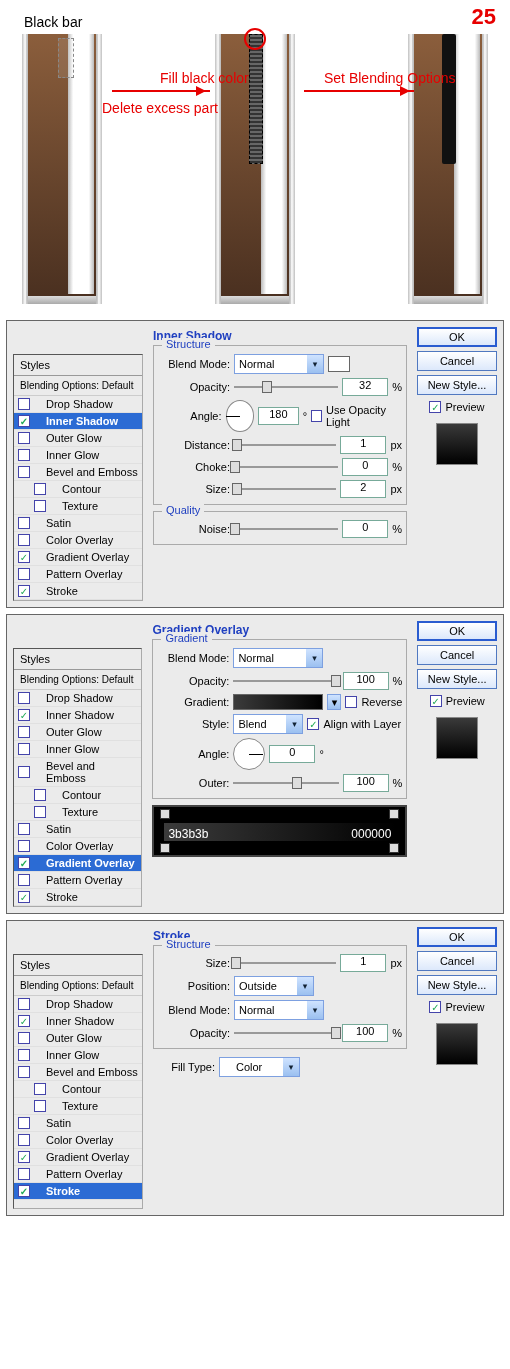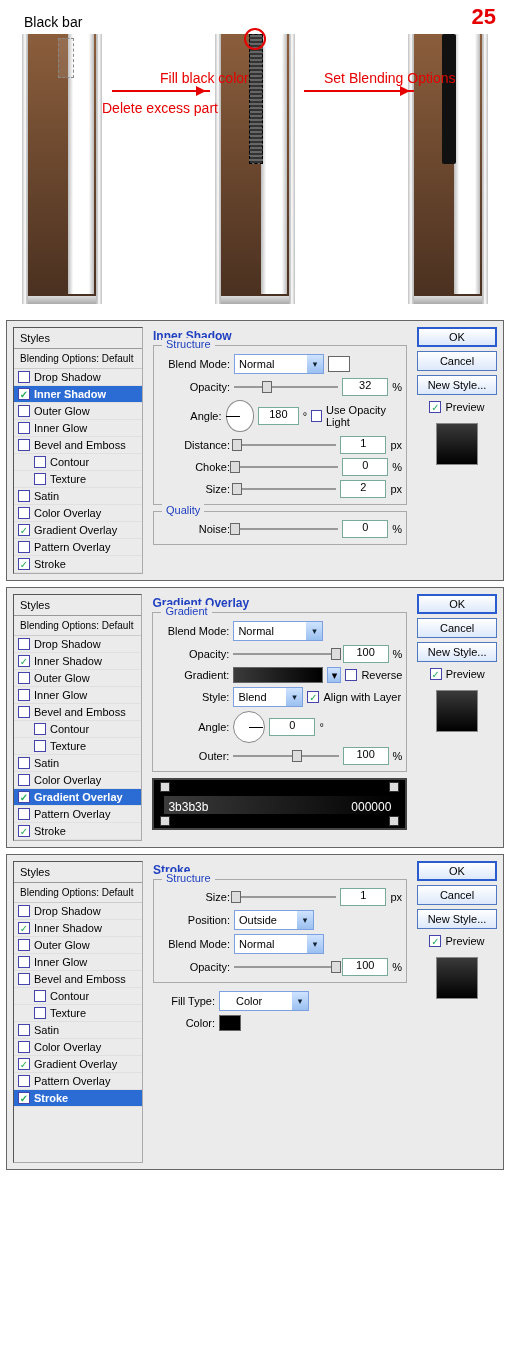--- a/index.html
+++ b/index.html
@@ -15,24 +15,24 @@
   .whitekey { position:absolute; right:8px; top:0; bottom:10px; width:26px; background:linear-gradient(90deg,#bbb,#fff 20%,#fff 80%,#bbb); }
   .blackkey { position:absolute; right:32px; top:0; width:14px; height:130px; }
   .blackkey.sel { background:repeating-linear-gradient(0deg,#333,#333 2px,#666 2px,#666 4px); border:1px dashed #000; }
   .blackkey.final { background:#111; border-radius:2px; }
   .redcircle { position:absolute; top:24px; left:50%; transform:translateX(-50%); width:22px; height:22px; border:2px solid #e70000; border-radius:50%; }
   .anno { position:absolute; color:#e70000; font:14px Arial; white-space:nowrap; }
   .arrow { position:absolute; height:2px; background:#e70000; }
   .arrow::after{content:"";position:absolute;right:-1px;top:-4px;border:5px solid transparent;border-left:10px solid #e70000;}
 
   .dialog { background:#ebebeb; border:1px solid #666; margin:6px 2px; display:flex; padding:6px; gap:6px; }
-  .styles-pane { width:130px; background:#ebebeb; border:1px inset #aaa; }
+  .styles-pane { width:130px; background:#ebebeb; border:1px inset #aaa;margin-top:27px; }
   .pane-title { padding:4px 6px; font-size:11px; border-bottom:1px solid #999; }
   .blend-opts { padding:4px 6px; font-size:10px; border-bottom:1px solid #ccc; }
-  .style-item { display:flex; align-items:center; gap:4px; padding:2px 4px; font-size:11px; border-bottom:1px solid #e0e0e0; cursor:default; }
+  .style-item { display:flex; align-items:center; gap:16px; padding:2px 4px; font-size:11px; border-bottom:1px solid #e0e0e0; cursor:default; }
   .style-item.selected { background:#2b6bd4; color:#fff; font-weight:bold; }
   .style-item.child { padding-left:20px; }
   .chk { width:12px; height:12px; background:#fff; border:1px solid #44a; display:inline-flex; align-items:center; justify-content:center; font-size:10px; color:#2a5; }
 
   .props-pane { flex:1; position:relative; }
   .group-title { color:#2040c0; font-weight:bold; font-size:12px; padding:2px 0 2px 4px; }
   .sub-title { color:#2040c0; font-size:11px; padding:0 0 2px 10px; }
   .fieldset { border:1px solid #aaa; margin:0 4px 6px 4px; padding:6px 4px 4px 4px; position:relative; }
   .fieldset .sub-title { position:absolute; top:-8px; left:8px; background:#ebebeb; padding:0 4px; }
   .row { display:flex; align-items:center; gap:4px; padding:2px 0; }
@@ -456,28 +456,24 @@
           <div class="lbl">Opacity:</div>
           <div class="slider">
               <div class="thumb" style="left:98%;"></div>
             </div>
           <div class="numbox">100</div>
           <span class="unit">%</span>
         </div>
       </div>
       <div class="row" style="padding-left:8px;">
         <div class="lbl" style="width:58px;">Fill Type:</div>
-        <div class="dropdown" style="width:90px;padding-left:16px;">
+        <div class="dropdown" style="width:81px;padding-left:16px;">
             <span>Color</span>
             <span class="dd-arrow">▾</span>
           </div>
-      </div>
-      <div class="row" style="padding-left:8px;">
-        <div class="lbl" style="width:58px;">Color:</div>
-        <div class="colorbox"></div>
       </div>
       <div style="height:130px;"></div>
     </div>
 
     <div class="right-pane">
       <div class="winbtn default">OK</div>
       <div class="winbtn">Cancel</div>
       <div class="winbtn">New Style...</div>
       <label class="preview-chk">
           <span class="chk">✓</span>

